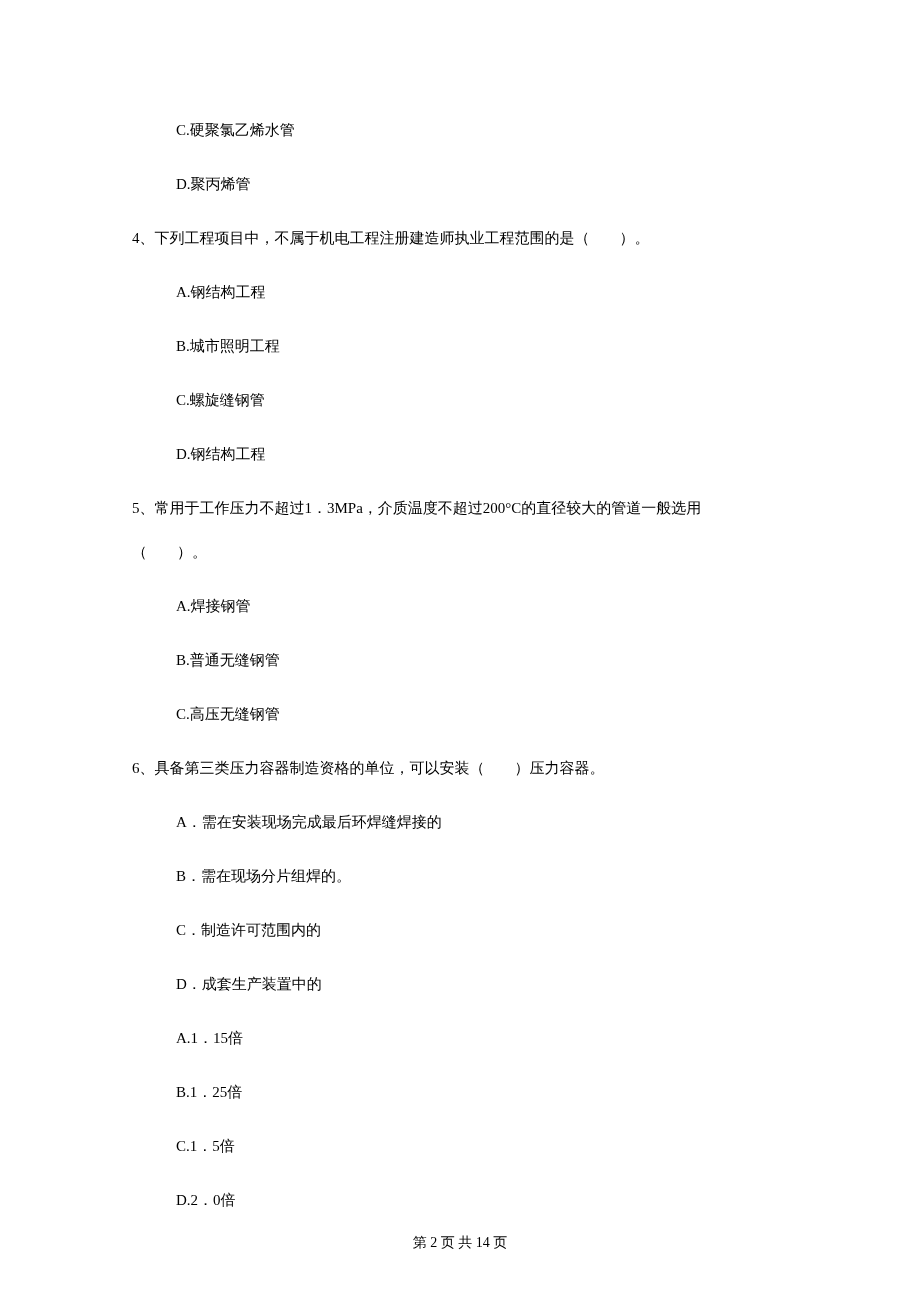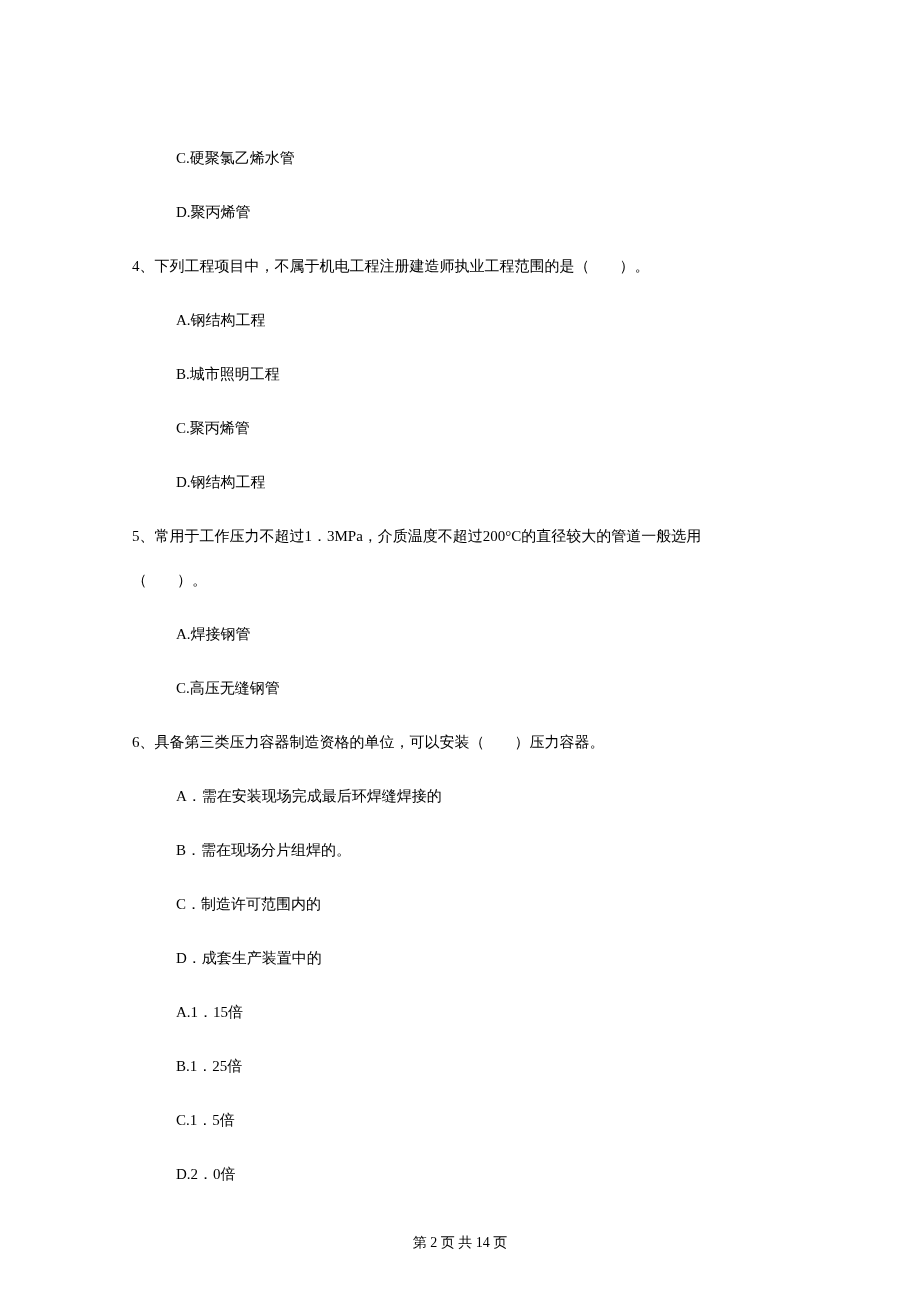--- a/index.html
+++ b/index.html
@@ -16,21 +16,20 @@
       height: 1302px;
       position: relative;
       line-height: 1.6;
     }
     .page {
       padding: 118px 132px 0 132px;
     }
     .option {
       padding-left: 44px;
       margin-bottom: 30px;
-      margin-top: 28px;
     }
     .question {
       margin-bottom: 30px;
     }
     .footer {
       position: absolute;
       bottom: 48px;
       width: 100%;
       text-align: center;
       font-size: 14px;
@@ -41,26 +40,27 @@
 <body>
 
 <div class="page">
 
   <div class="option">C.硬聚氯乙烯水管</div>
   <div class="option">D.聚丙烯管</div>
 
   <div class="question">4、下列工程项目中，不属于机电工程注册建造师执业工程范围的是（　　）。</div>
   <div class="option">A.钢结构工程</div>
   <div class="option">B.城市照明工程</div>
-  <div class="option">C.聚丙烯管</div>
+  <div class="option">C.螺旋缝钢管</div>
   <div class="option">D.钢结构工程</div>
 
   <div style="margin-bottom:20px;">5、常用于工作压力不超过1．3MPa，介质温度不超过200°C的直径较大的管道一般选用</div>
   <div class="question">（　　）。</div>
   <div class="option">A.焊接钢管</div>
+  <div class="option">B.普通无缝钢管</div>
   <div class="option">C.高压无缝钢管</div>
 
   <div class="question">6、具备第三类压力容器制造资格的单位，可以安装（　　）压力容器。</div>
   <div class="option">A．需在安装现场完成最后环焊缝焊接的</div>
   <div class="option">B．需在现场分片组焊的。</div>
   <div class="option">C．制造许可范围内的</div>
   <div class="option">D．成套生产装置中的</div>
 
   <div class="option">A.1．15倍</div>
   <div class="option">B.1．25倍</div>

